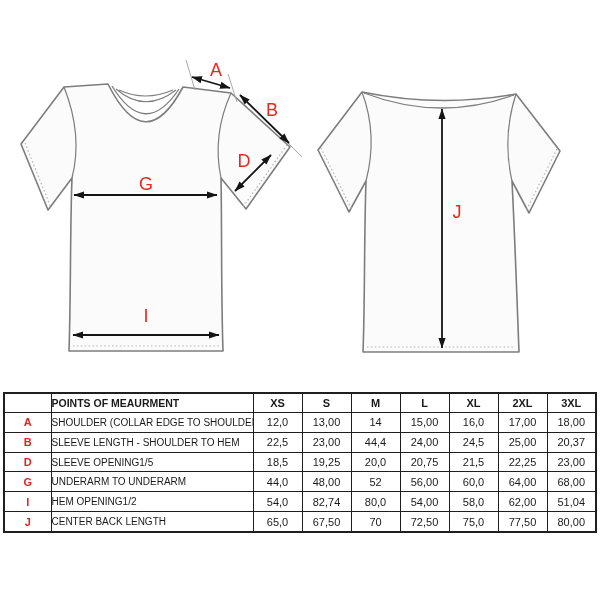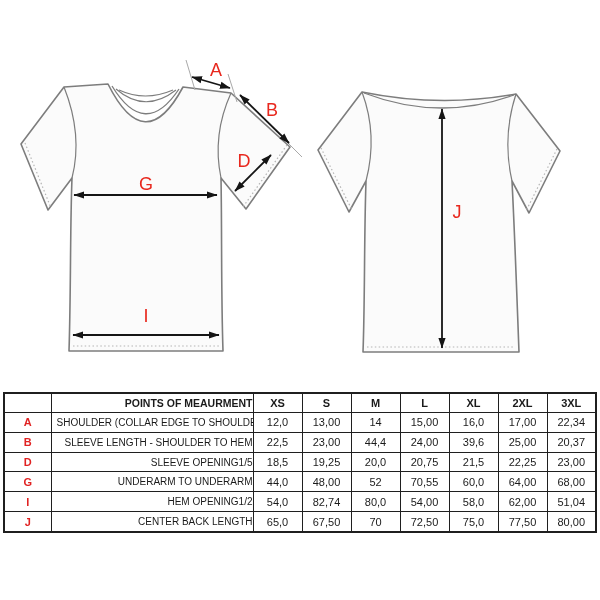--- a/index.html
+++ b/index.html
@@ -11,21 +11,21 @@
   .mlabel { font-family:"Liberation Sans", sans-serif; font-size:18px; fill:#e8281e; }
 
   
   .size-table-wrap { position:absolute; left:3px; top:392px; width:594px; height:141px; }
   .size-table-wrap table { width:100%; height:100%; border-collapse:collapse; table-layout:fixed;
                            border:2px solid #1f1f1f; }
   .size-table-wrap th, .size-table-wrap td {
       border:1px solid #1f1f1f; padding:0; height:18px; overflow:hidden; white-space:nowrap;
       font-size:11px; color:#1a1a1a; text-align:center; vertical-align:middle; }
   .size-table-wrap th { font-weight:bold; }
-  td.desc, th.desc { text-align:right; padding-left:5px; font-size:10px; }
+  td.desc, th.desc { text-align:left; font-size:10px; }
   th.desc { font-size:10.5px; }
   td.letter { color:#e02222; font-weight:bold; font-size:11px; }
 </style>
 </head>
 <body>
 
 <div id="page">
 
   <svg id="diagram" viewBox="0 0 600 385" width="600" height="385" xmlns="http://www.w3.org/2000/svg">
     <defs>
@@ -112,51 +112,51 @@
       <tbody>
         <tr>
           <td class="letter">A</td>
           <td class="desc">SHOULDER (COLLAR EDGE TO SHOULDER EDGE)</td>
           <td>12,0</td>
           <td>13,00</td>
           <td>14</td>
           <td>15,00</td>
           <td>16,0</td>
           <td>17,00</td>
-          <td>22,34</td>
+          <td>18,00</td>
         </tr>
         <tr>
           <td class="letter">B</td>
           <td class="desc">SLEEVE LENGTH - SHOULDER TO HEM</td>
           <td>22,5</td>
           <td>23,00</td>
           <td>44,4</td>
           <td>24,00</td>
-          <td>39,6</td>
+          <td>24,5</td>
           <td>25,00</td>
           <td>20,37</td>
         </tr>
         <tr>
           <td class="letter">D</td>
           <td class="desc">SLEEVE OPENING1/5</td>
           <td>18,5</td>
           <td>19,25</td>
           <td>20,0</td>
           <td>20,75</td>
           <td>21,5</td>
           <td>22,25</td>
           <td>23,00</td>
         </tr>
         <tr>
           <td class="letter">G</td>
           <td class="desc">UNDERARM TO UNDERARM</td>
           <td>44,0</td>
           <td>48,00</td>
           <td>52</td>
-          <td>70,55</td>
+          <td>56,00</td>
           <td>60,0</td>
           <td>64,00</td>
           <td>68,00</td>
         </tr>
         <tr>
           <td class="letter">I</td>
           <td class="desc">HEM OPENING1/2</td>
           <td>54,0</td>
           <td>82,74</td>
           <td>80,0</td>

